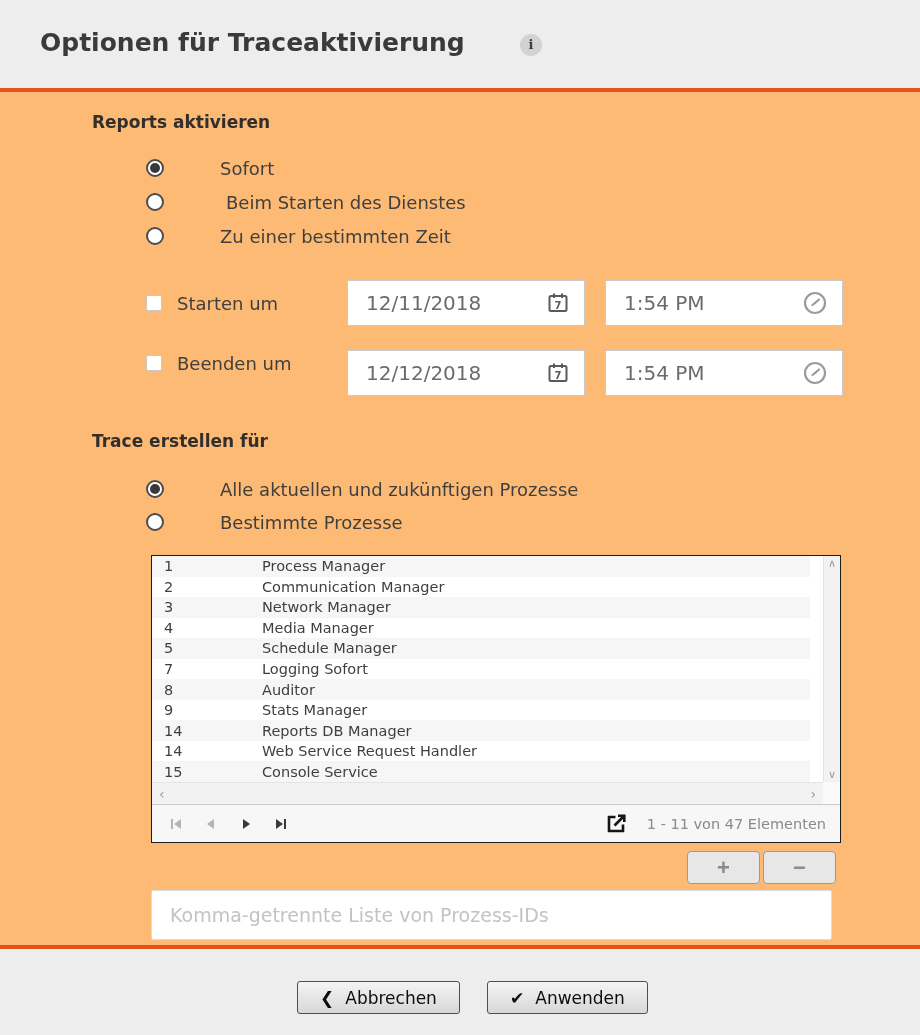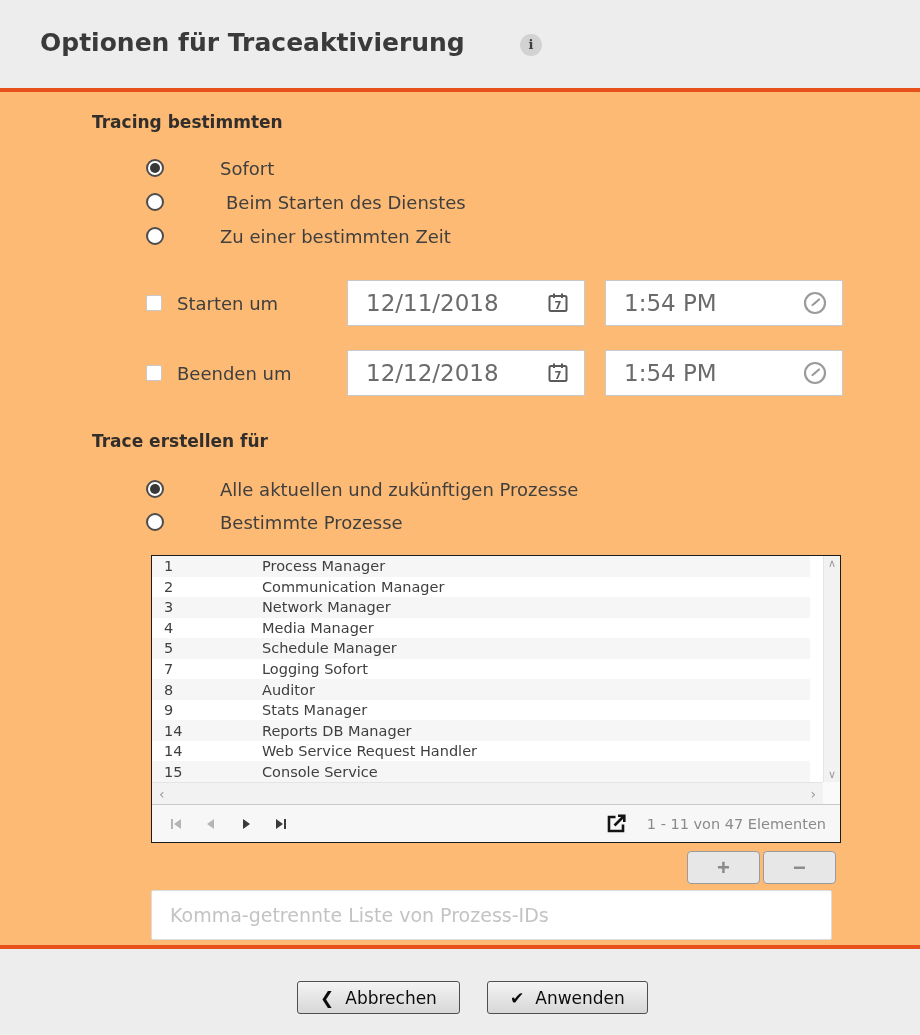--- a/index.html
+++ b/index.html
@@ -22,21 +22,21 @@
   .radio { width:18px; height:18px; border:2px solid #4c4c4c; border-radius:50%; background:#fff;
            position:relative; flex:0 0 auto; }
   .radio.selected::after { content:""; position:absolute; inset:2px; border-radius:50%; background:#383838; }
   .radio-label { font-size:18px; color:#3f3f3f; white-space:nowrap;margin-left:41px; }
   
   .cb-row { position:absolute; left:146px; height:46px; display:flex; align-items:center; gap:15px; }
   .checkbox { width:16px; height:16px; border:1px solid #c9c9c9; border-radius:2px; background:#fff; flex:0 0 auto; }
   .cb-label { font-size:18px; color:#3f3f3f; white-space:nowrap; }
   .picker { position:absolute; width:238px; height:46px; border:1px solid #c9c9c9; background:#fff;
             display:flex; align-items:center; padding:0 14px 0 18px; }
-  .picker-value { flex:1; font-size:23px; color:#6b6b6b; }
+  .picker-value { flex:1; font-size:20px; color:#6b6b6b; }
   .picker svg { flex:0 0 auto; }
   
   .ptable { position:absolute; left:151px; top:555px; width:690px; height:288px;
             border:1px solid #1c1c1c; background:#fff; }
   .rows-area { position:absolute; left:0; top:0; right:17px; height:226px; display:flex; flex-direction:column; }
   .prow { flex:1; display:flex; align-items:center; font-size:14.5px; color:#3f3f3f; width:calc(100% - 13px); }
   .prow:nth-child(odd) { background:#f6f6f6; }
   .prow .pid   { width:110px; padding-left:12px; }
   .prow .pname { flex:1; white-space:nowrap; }
   .vscroll { position:absolute; right:0; top:0; width:17px; height:226px; background:#f2f2f2;
@@ -77,21 +77,21 @@
 </head>
 <body>
 
 <div id="app">
 
   <div class="header">
     <div class="title">Optionen für Traceaktivierung</div>
     <div class="info-icon">i</div>
   </div>
 
-  <div class="sec-heading" style="top:112px;">Tracing bestimmten</div>
+  <div class="sec-heading" style="top:112px;">Reports aktivieren</div>
 
   <div class="radio-row" style="top:157px;">
     <span class="radio selected"></span>
     <span class="radio-label">Sofort</span>
   </div>
   <div class="radio-row" style="top:191px;gap:21px;">
     <span class="radio"></span>
     <span class="radio-label">Beim Starten des Dienstes</span>
   </div>
   <div class="radio-row" style="top:225px;">
@@ -114,21 +114,21 @@
   </div>
   <div class="picker" style="left:605px; top:280px;">
     <span class="picker-value">1:54 PM</span>
     <svg width="26" height="26" viewBox="0 0 26 26">
       <circle cx="13" cy="13" r="10" fill="none" stroke="#9b9b9b" stroke-width="2.2"></circle>
       <path d="M13 13 L17 9.5" stroke="#9b9b9b" stroke-width="2.2" stroke-linecap="round" fill="none"></path>
       <path d="M13 13 L10.5 15" stroke="#9b9b9b" stroke-width="2.2" stroke-linecap="round" fill="none"></path>
     </svg>
   </div>
 
-  <div class="cb-row" style="top:350px;">
+  <div class="cb-row" style="top:340px;">
     <span class="checkbox"></span>
     <span class="cb-label">Beenden um</span>
   </div>
   <div class="picker" style="left:347px; top:350px;">
     <span class="picker-value">12/12/2018</span>
     <svg width="24" height="24" viewBox="0 0 24 24">
       <rect x="3.5" y="5" width="17" height="15" rx="1.5" fill="none" stroke="#5a5a5a" stroke-width="2"></rect>
       <line x1="8" y1="2.5" x2="8" y2="7" stroke="#5a5a5a" stroke-width="2"></line>
       <line x1="16" y1="2.5" x2="16" y2="7" stroke="#5a5a5a" stroke-width="2"></line>
       <text x="12" y="17.5" font-size="10" font-weight="bold" fill="#5a5a5a" text-anchor="middle">7</text>

